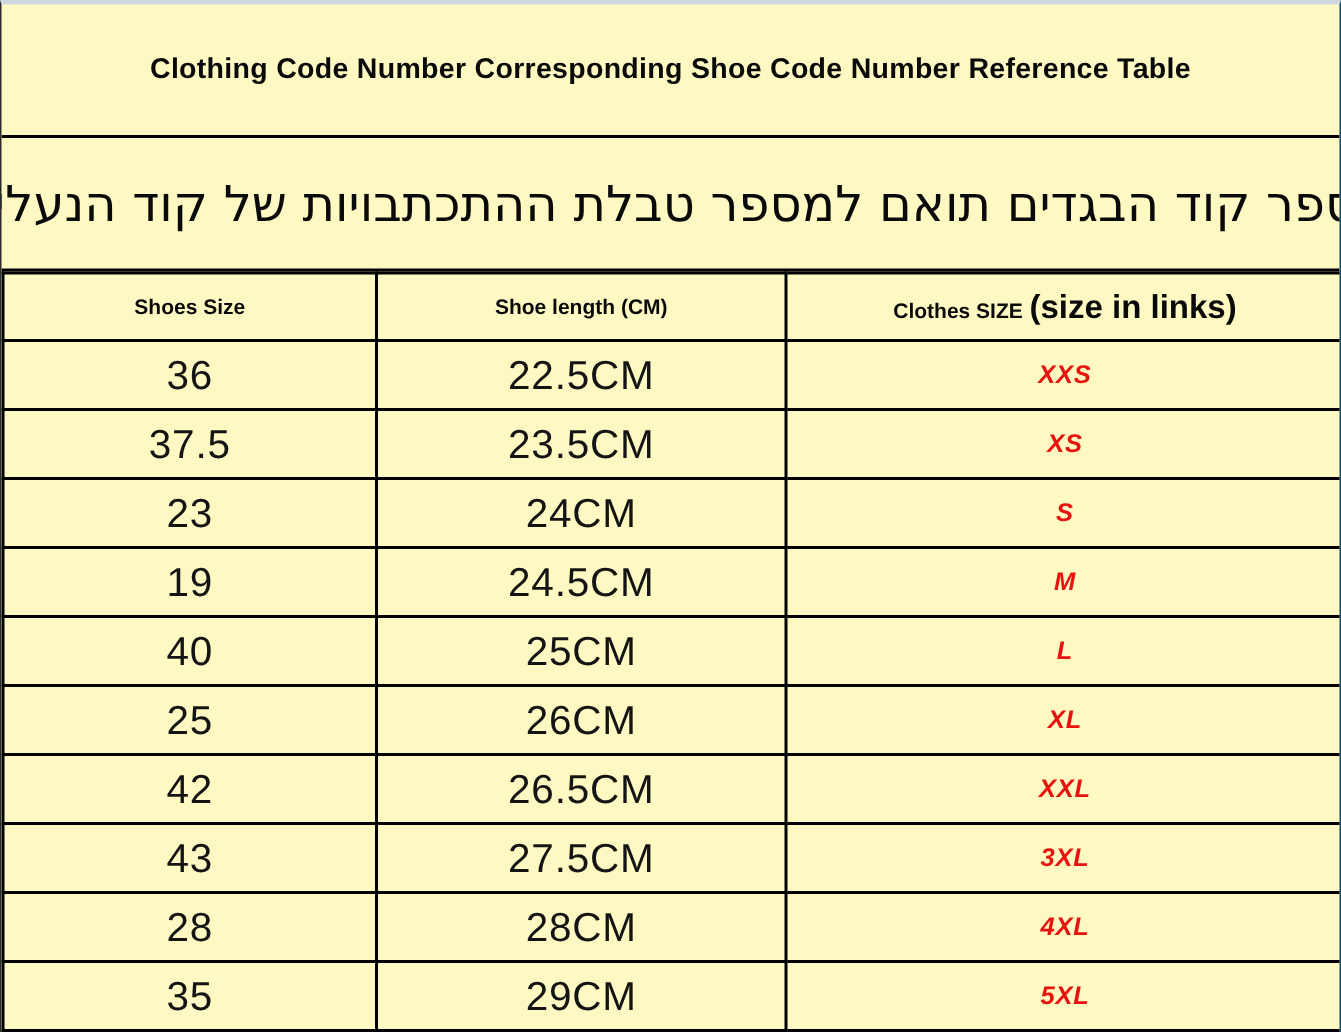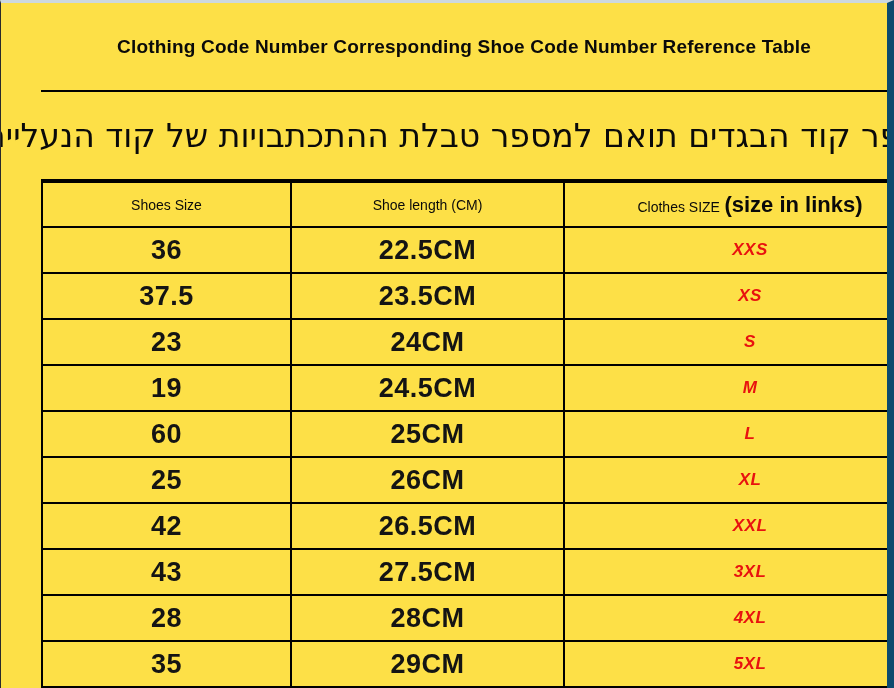--- a/index.html
+++ b/index.html
@@ -1,29 +1,28 @@
 <!DOCTYPE html>
 <html><head>
 <meta charset="utf-8">
 <style>
   html, body { margin: 0; padding: 0; background: #f5f5f5; }
   .page {
     position: relative;
     width: 894px;
     height: 688px;
     margin: 0;
-    background: #fde047;
+    background: #fef9c3;
     box-sizing: border-box;
     border-top: 3px solid #cdd8df;
     border-left: 1px solid #2a2a2a;
-    border-right: 7px solid #0c4a6e;
+    border-right: 1px solid #0c4a6e;
     overflow: hidden;
     font-family: "Liberation Sans", sans-serif;
     color: #111111;
-    padding-left: 40px;
   }
   .title-section {
     height: 89px;
     display: flex;
     align-items: center;
     justify-content: center;
     border-bottom: 2px solid #000;
     box-sizing: border-box;
   }
   .title-section h1 {
@@ -61,31 +60,31 @@
     border: 2px solid #000;
     text-align: center;
     vertical-align: middle;
     padding: 0;
     overflow: hidden;
   }
   table.size-table tr.header-row th { height: 43px; }
   table.size-table tr.data-row td { height: 44px; }
   th .hdr-small {
     font-size: 14px;
-    font-weight: normal;
+    font-weight: bold;
     color: #0a0a0a;
   }
   th .hdr-large {
     font-size: 22px;
     font-weight: bold;
     color: #0a0a0a;
   }
   td.num-cell {
     font-size: 27px;
-    font-weight: 700;
+    font-weight: 400;
     color: #141414;
     letter-spacing: 0.5px;
     border-radius: 10px;
   }
   td.red-cell {
     font-size: 17px;
     font-style: italic;
     font-weight: bold;
     color: #e8120f;
     letter-spacing: 0.5px;
@@ -137,21 +136,21 @@
       <td class="num-cell">23</td>
       <td class="num-cell">24CM</td>
       <td class="red-cell">S</td>
     </tr>
     <tr class="data-row">
       <td class="num-cell">19</td>
       <td class="num-cell">24.5CM</td>
       <td class="red-cell">M</td>
     </tr>
     <tr class="data-row">
-      <td class="num-cell">60</td>
+      <td class="num-cell">40</td>
       <td class="num-cell">25CM</td>
       <td class="red-cell">L</td>
     </tr>
     <tr class="data-row">
       <td class="num-cell">25</td>
       <td class="num-cell">26CM</td>
       <td class="red-cell">XL</td>
     </tr>
     <tr class="data-row">
       <td class="num-cell">42</td>

